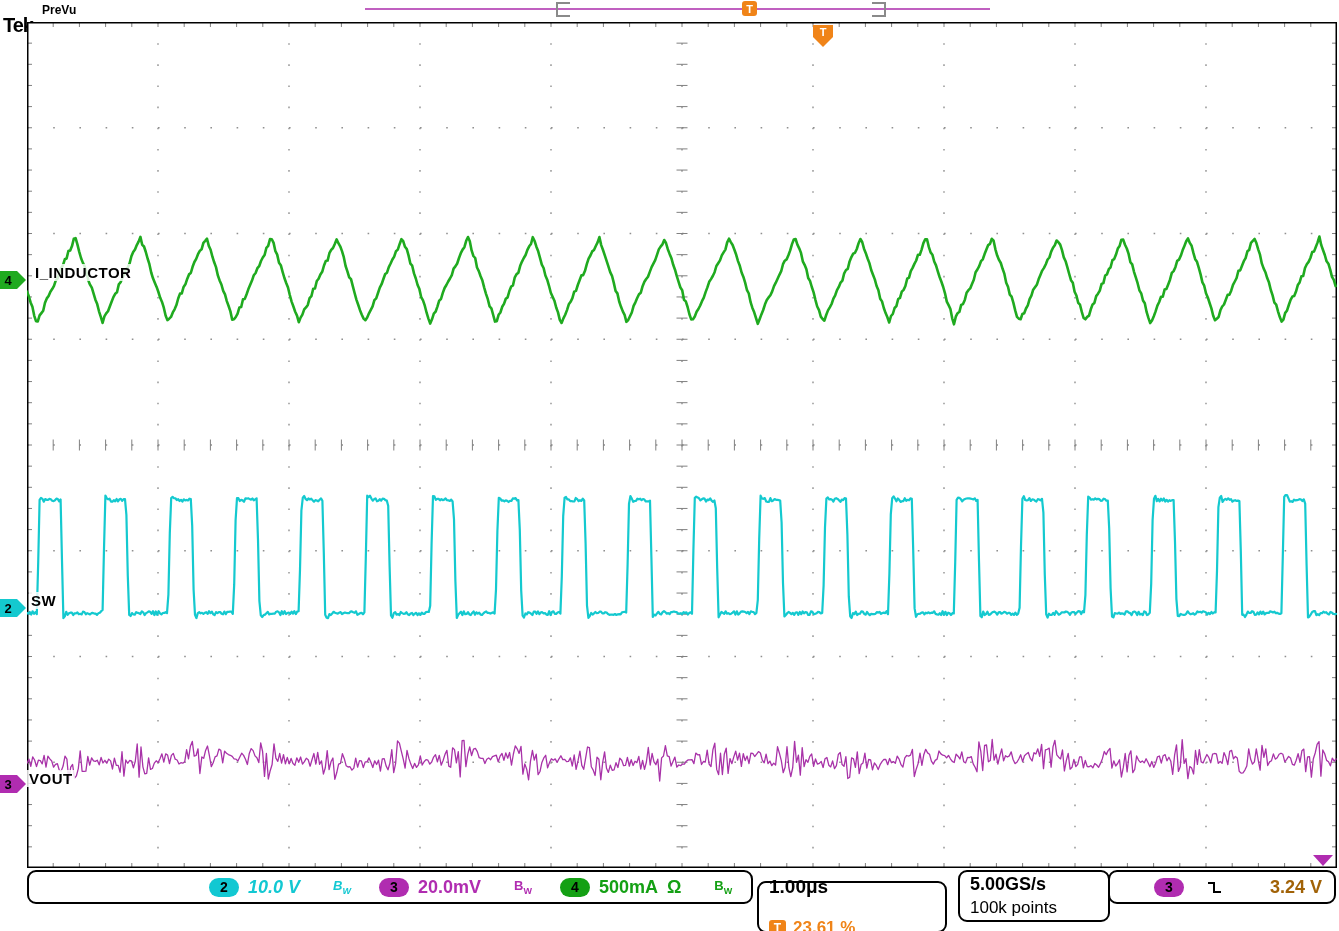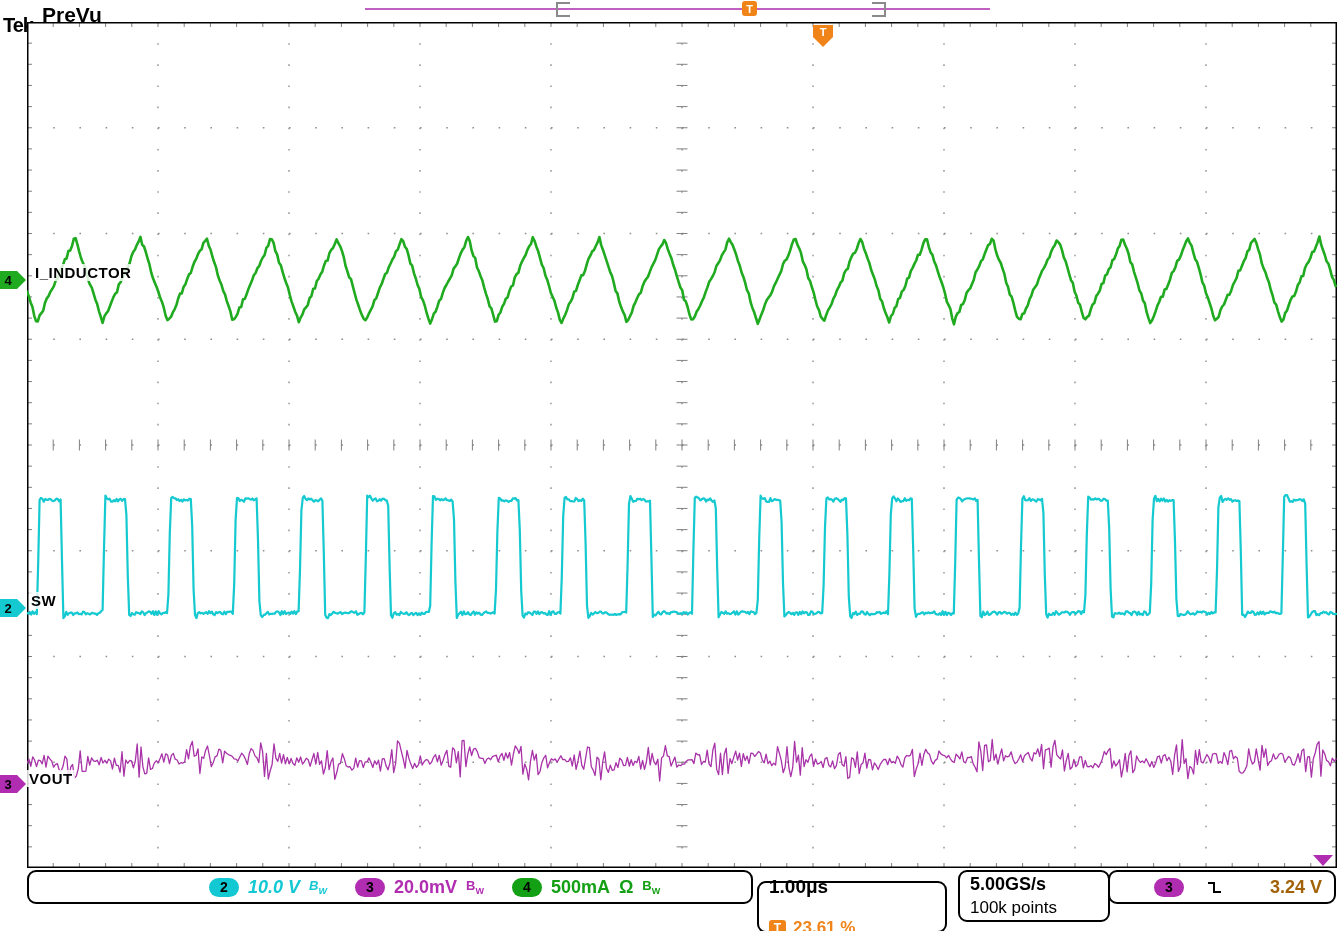--- a/index.html
+++ b/index.html
@@ -2,21 +2,21 @@
 <html><head>
 <meta charset="utf-8">
 <style>
   html,body{margin:0;padding:0;}
   body{
     width:1339px;height:931px;background:#fff;
     font-family:"Liberation Sans",sans-serif;position:relative;overflow:hidden;
   }
   
   .brand{position:absolute;left:3px;top:14px;font-size:20px;font-weight:bold;letter-spacing:-1px;color:#000;}
-  .mode{position:absolute;left:42px;top:3px;font-size:21px;font-weight:bold;color:#000;}
+  .mode{position:absolute;left:42px;top:3px;font-size:12px;font-weight:bold;color:#000;}
   
   .rv-line{position:absolute;left:365px;top:8px;width:625px;height:2px;background:#c060c0;}
   .rv-bracket{position:absolute;top:2px;width:12px;height:11px;}
   .rv-bracket.left{left:556px;border-left:2px solid #8a8a8a;border-top:2px solid #8a8a8a;border-bottom:2px solid #8a8a8a;}
   .rv-bracket.right{left:872px;border-right:2px solid #8a8a8a;border-top:2px solid #8a8a8a;border-bottom:2px solid #8a8a8a;}
   .rv-trig{position:absolute;left:742px;top:1px;width:15px;height:15px;background:#f08418;border-radius:3px;
     color:#fff;font-size:11px;font-weight:bold;display:flex;align-items:center;justify-content:center;}
   
   .graticule{position:absolute;left:27px;top:22px;width:1310px;height:846px;background:#fff;}
   .trig-flag{position:absolute;left:812px;top:24px;width:22px;height:26px;}
@@ -31,21 +31,21 @@
   .box-ch{left:27px;top:870px;width:726px;height:34px;display:flex;align-items:center;padding-left:180px;}
   .box-time{left:757px;top:870px;width:190px;height:52px;display:flex;flex-direction:column;justify-content:center;padding-left:10px;gap:20px;margin-top:11px;}
   .box-acq{left:958px;top:870px;width:152px;height:52px;display:flex;flex-direction:column;justify-content:center;padding-left:10px;gap:3px;}
   .box-trg{left:1108px;top:870px;width:228px;height:34px;display:flex;align-items:center;padding:0 12px 0 44px;}
   .grp{display:flex;align-items:center;gap:9px;margin-right:28px;}
   .badge{display:inline-flex;align-items:center;justify-content:center;width:30px;height:19px;border-radius:10px;
     color:#000;font-weight:bold;font-size:14px;flex:0 0 auto;}
   .b-cyan{background:#12c8d2;} .b-mag{background:#b02cb0;} .b-green{background:#14a014;}
   .c-cyan{color:#12c8d2;font-style:italic;} .c-mag{color:#b02cb0;} .c-green{color:#14a014;} .c-orange{color:#f08418;}
   .val{font-size:18px;font-weight:bold;white-space:nowrap;}
-  .bw{font-size:13px;font-weight:bold;}
+  .bw{font-size:13px;font-weight:bold;margin-left:24px;}
   .bw sub{font-size:9px;}
   .row2{display:flex;align-items:center;gap:7px;}
   .tbadge{width:17px;height:17px;background:#f08418;border-radius:3px;color:#fff;font-size:12px;font-weight:bold;
     display:inline-flex;align-items:center;justify-content:center;flex:0 0 auto;}
   .tb-val{font-size:19px;font-weight:bold;color:#000;}
   .trg-pos{font-size:17px;font-weight:bold;}
   .acq-val{font-size:18px;font-weight:bold;color:#000;}
   .acq-pts{font-size:17px;font-weight:normal;color:#000;}
   .trg-level{font-size:18px;font-weight:bold;color:#a16207;margin-left:auto;}
   .slope-icon{margin-left:22px;flex:0 0 auto;}

